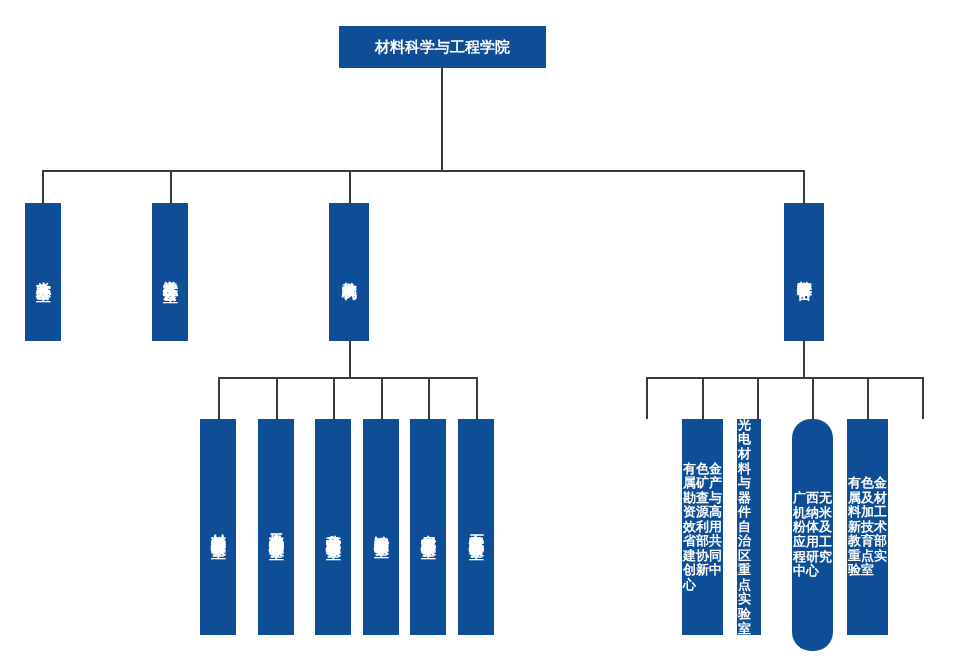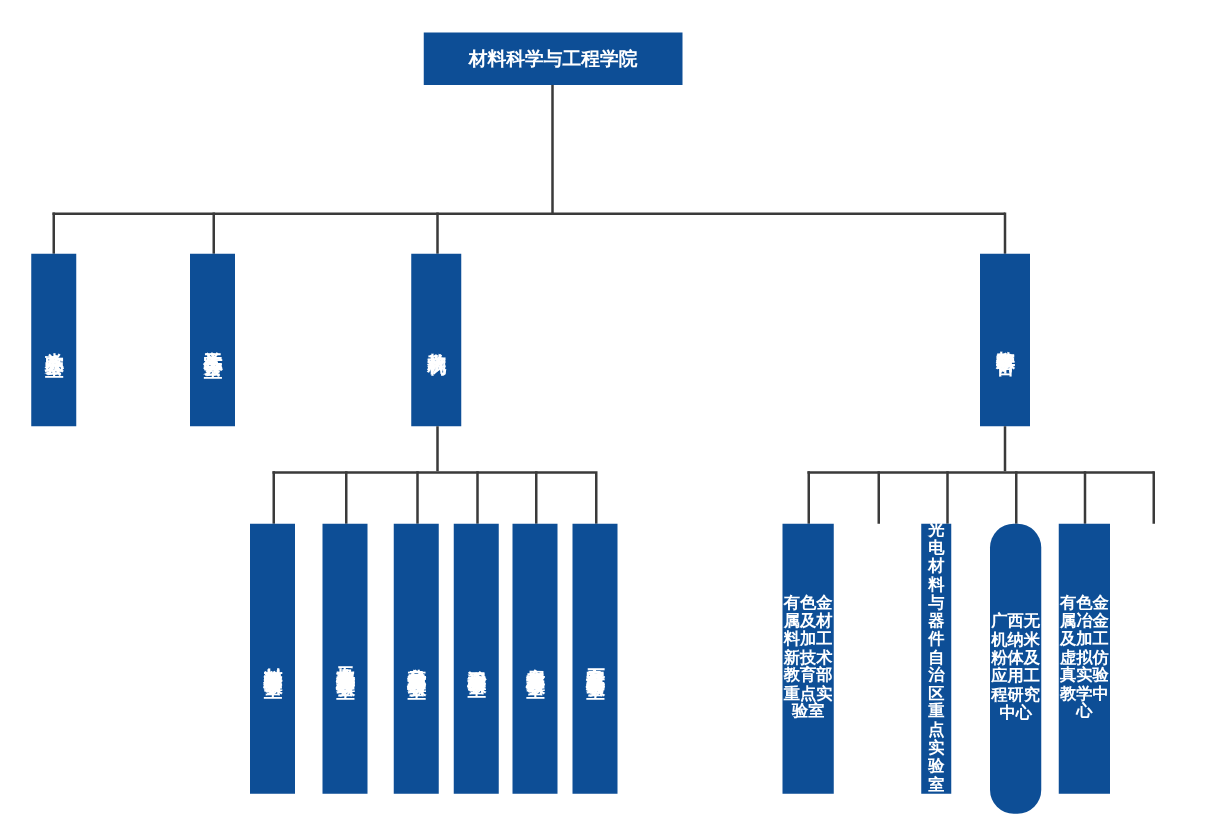--- a/index.html
+++ b/index.html
@@ -14,21 +14,20 @@
 
   
   .node{
     position:absolute;
     background:#0d4e96;
     color:#ffffff;
     box-sizing:border-box;
     display:flex;
     align-items:center;
     justify-content:center;
-    text-align:center;
     font-weight:bold;
     letter-spacing:0px;
     line-height:1.08;
   }
   
   .node.h{
     writing-mode:horizontal-tb;
     font-size:15px;
   }
   
@@ -101,23 +100,23 @@
   <div class="vline" style="left:803px;top:341px;height:36px;"></div>
   <div class="hline" style="left:646px;top:377px;width:277px;"></div>
 
   <div class="vline" style="left:646px;top:377px;height:42px;"></div>
   <div class="vline" style="left:702px;top:377px;height:42px;"></div>
   <div class="vline" style="left:757px;top:377px;height:42px;"></div>
   <div class="vline" style="left:812px;top:377px;height:42px;"></div>
   <div class="vline" style="left:867px;top:377px;height:42px;"></div>
   <div class="vline" style="left:922px;top:377px;height:42px;"></div>
 
-  <div class="node w" style="left:626px;top:419px;width:41px;height:216px;">有色金属及材料加工新技术教育部重点实验室</div>
 
+  <div class="node w" style="left:682px;top:419px;width:41px;height:216px;">有色金属矿产勘查与资源高效利用省部共建协同创新中心</div>
 
   <div class="node w" style="left:737px;top:419px;width:24px;height:216px;">光电材料与器件自治区重点实验室</div>
 
   <div class="node w" style="left:792px;top:419px;width:41px;height:232px;border-radius:19px;">广西无机纳米粉体及应用工程研究中心</div>
 
-  <div class="node w" style="left:847px;top:419px;width:41px;height:216px;">有色金属冶金及加工虚拟仿真实验教学中心</div>
+  <div class="node w" style="left:847px;top:419px;width:41px;height:216px;">有色金属及材料加工新技术教育部重点实验室</div>
 
 
 </div>
 
 </body></html>

